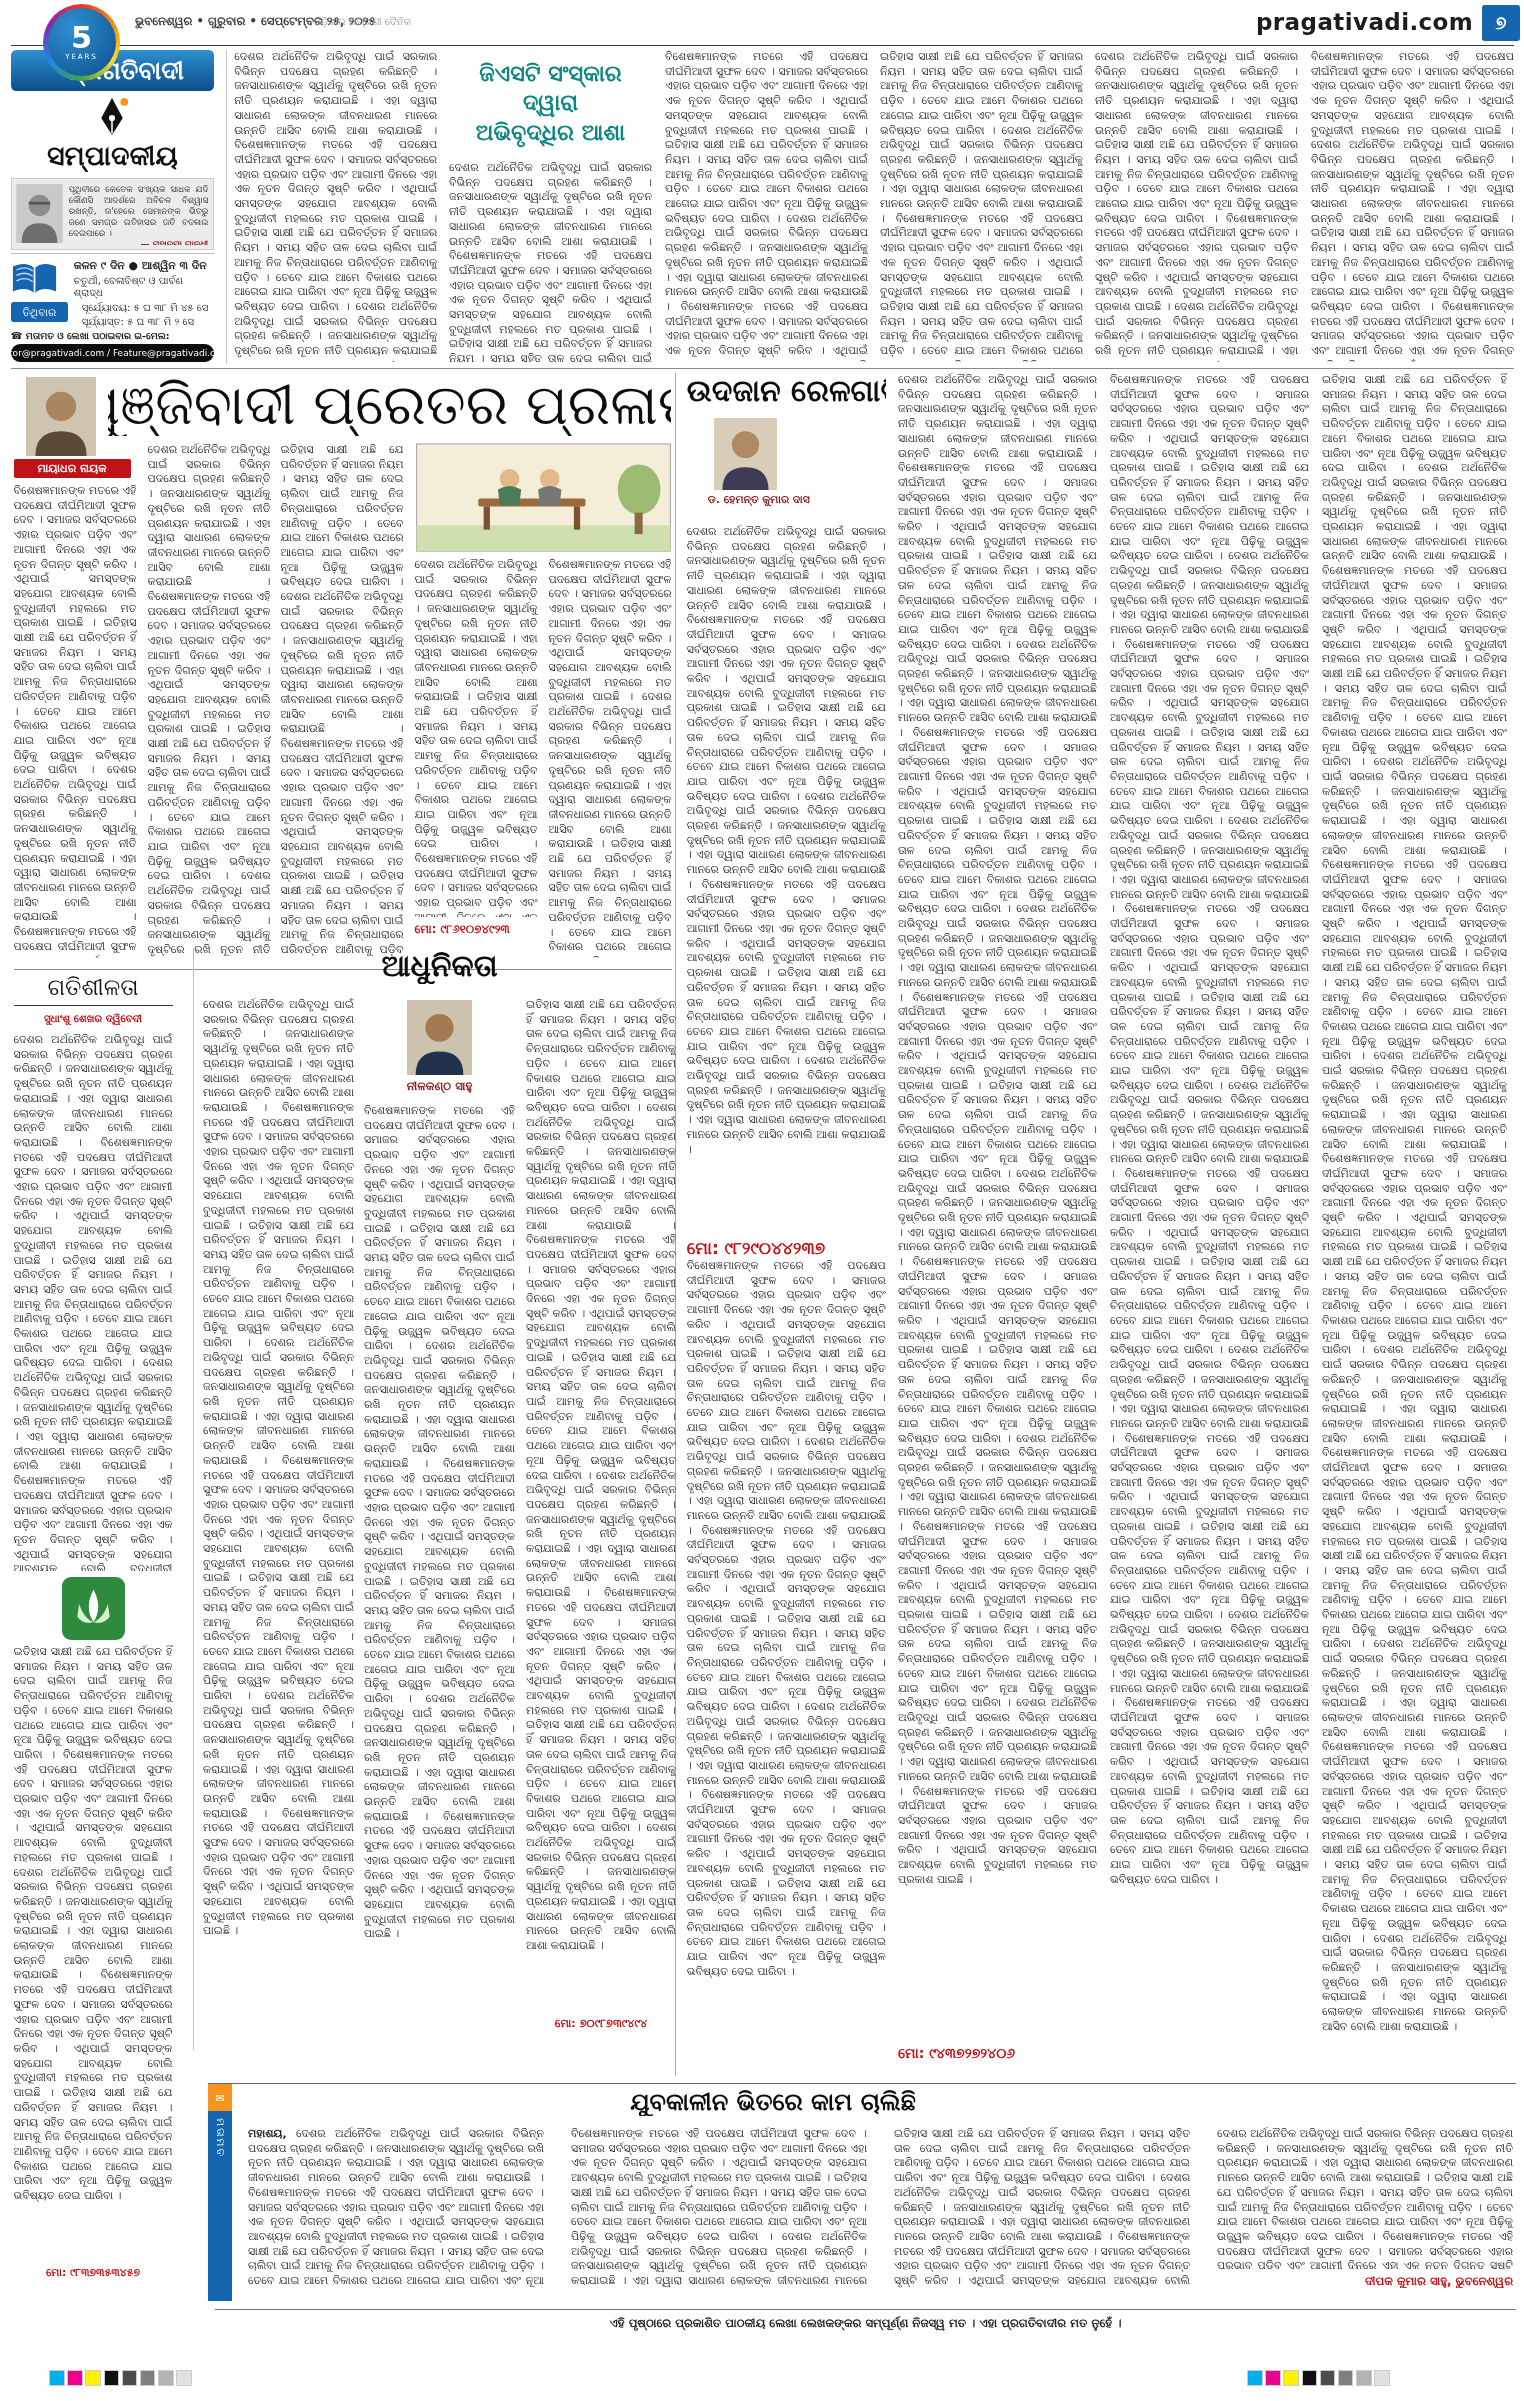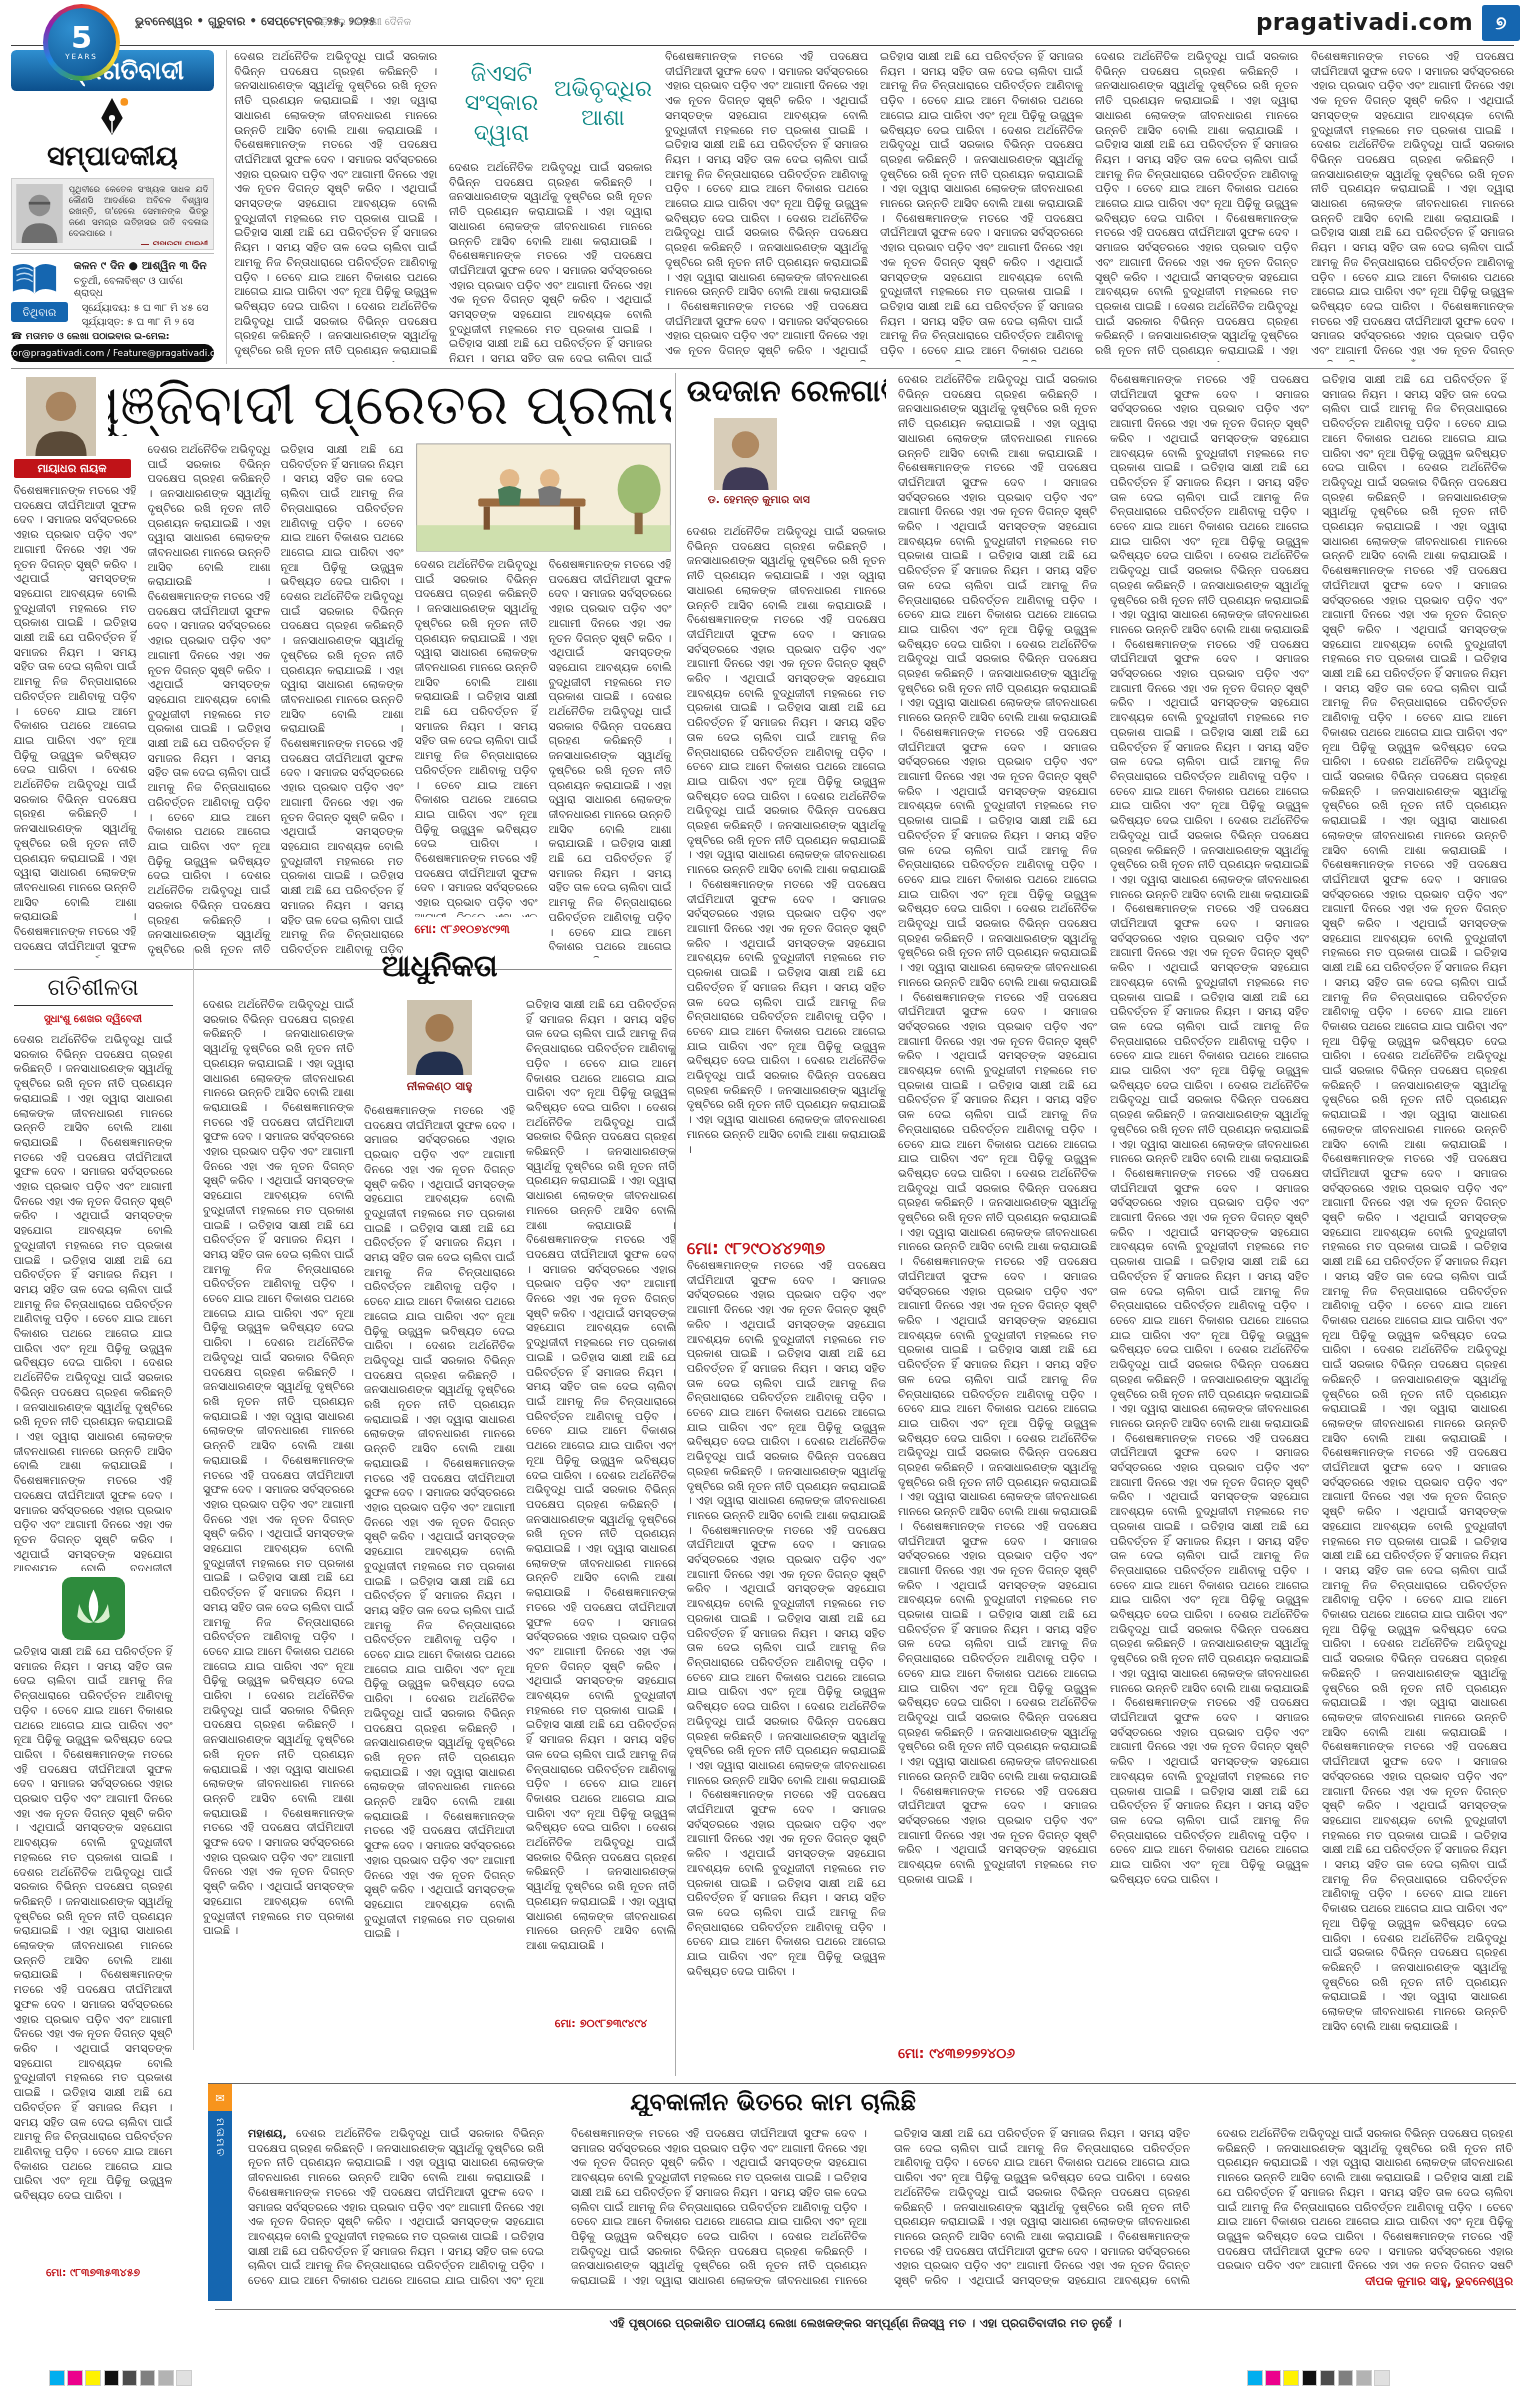--- a/index.html
+++ b/index.html
@@ -46,22 +46,22 @@
   .contact-line{left:10.8px;top:330px;width:203px;font-size:9.4px;font-weight:bold;color:#111;white-space:nowrap;overflow:hidden;}
   .email-bar{left:10.8px;top:344px;width:203px;height:18px;background:#0d0d0d;border-radius:9px;color:#fff;
              font-size:9px;display:flex;align-items:center;justify-content:center;white-space:nowrap;overflow:hidden;}
 
   
   .tcol{position:absolute;overflow:hidden;text-align:justify;font-size:11px;line-height:14.7px;color:#1c1c1c;word-break:break-word;}
   .red{color:#c01318;font-weight:bold;}
 
   
   .gst{left:226px;top:50px;width:1290px;height:314px;border-left:0.9px solid #c5c5c5;}
-  .gst-head{position:absolute;left:222px;top:0;width:203px;height:106px;display:flex;flex-direction:row;
-            align-items:center;justify-content:center;text-align:center;color:#0b8683;font-weight:normal;font-size:22.4px;line-height:1.3;}
+  .gst-head{position:absolute;left:222px;top:0;width:203px;height:106px;display:flex;flex-direction:column;
+            justify-content:center;text-align:center;color:#0b8683;font-weight:bold;font-size:22.4px;line-height:1.3;}
 
   
   .main-article{left:13.5px;top:373px;width:658px;height:594px;}
   .main-head{position:absolute;left:94px;top:0;width:563px;height:63px;font-size:56px;font-weight:normal;color:#0d0d0d;
              display:flex;align-items:center;justify-content:center;white-space:nowrap;overflow:hidden;}
   .author-photo{position:absolute;}
   .author-name-bar{position:absolute;background:#c01318;color:#fff;font-size:11.2px;font-weight:bold;
                    display:flex;align-items:center;justify-content:center;border-radius:1.8px;white-space:nowrap;overflow:hidden;}
   .author-name-plain{position:absolute;font-size:10.8px;font-weight:bold;color:#8b1a1a;text-align:center;white-space:nowrap;overflow:hidden;}
 

